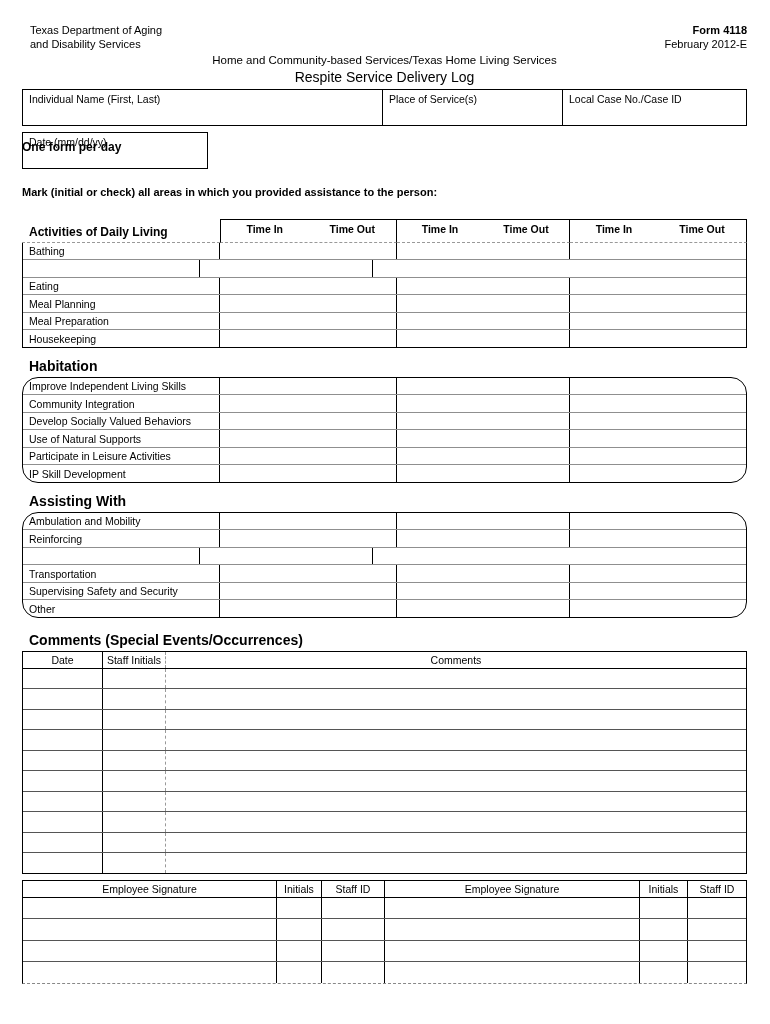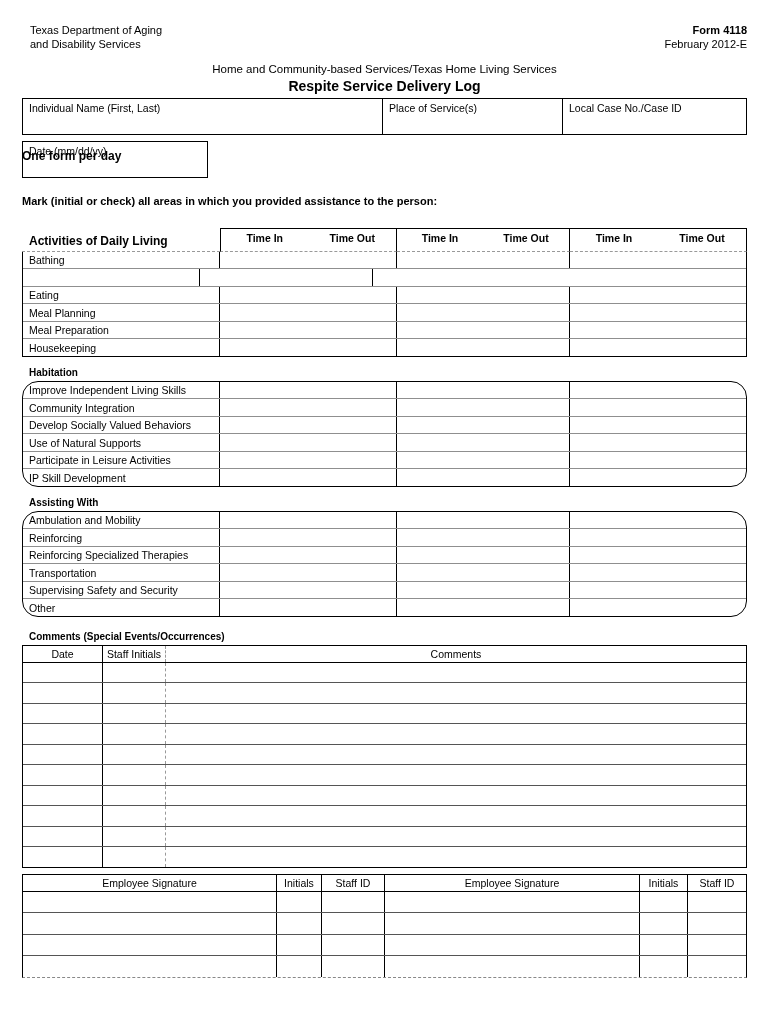--- a/index.html
+++ b/index.html
@@ -6,22 +6,22 @@
   .page {
     width:770px; height:1024px; background:#ffffff; margin:0 auto;
     font-family:"Liberation Sans", sans-serif; color:#000;
     box-sizing:border-box; padding:23px 23px 0 22px; position:relative;
   }
   
   .hdr { display:flex; justify-content:space-between; }
   .org { font-size:11px; line-height:1.3; padding-left:8px; }
   .formid { font-size:11px; line-height:1.3; text-align:right; }
   .formid .num { font-weight:bold; }
-  .subtitle { text-align:center; font-size:11.5px; margin-top:11px; }
-  .title { text-align:center; font-size:14px; font-weight:bold; margin-top:3px; }
+  .subtitle { text-align:center; font-size:11.5px; margin-top:2px; }
+  .title { text-align:center; font-size:14px; font-weight:normal; margin-top:3px; }
 
   
   .info-table { display:flex; border:1px solid #000; height:37px; margin-top:4px; box-sizing:border-box; }
   .info-cell { box-sizing:border-box; padding:3px 6px; font-size:10.5px; }
   .info-cell.c1 { width:360px; border-right:1px solid #000; }
   .info-cell.c2 { width:180px; border-right:1px solid #000; }
   .info-cell.c3 { flex:1; }
 
   .date-row { position:relative; margin-top:6px; height:37px; }
   .date-box { width:186px; height:37px; box-sizing:border-box; border:1.5px solid #000; padding:3px 6px; font-size:10.5px; }
@@ -41,21 +41,21 @@
 
   .acttbl { border:1px solid #000; box-sizing:border-box; }
   .acttbl.noTop { border-top:none; }
   .trow { display:flex; height:16.5px; border-bottom:1px solid #8f8f8f; }
   .trow:last-child { border-bottom:none; }
   .trow .lbl { width:197px; box-sizing:border-box; border-right:1px solid #000;
                font-size:10.5px; padding:2.5px 0 0 6px; white-space:nowrap; overflow:hidden; }
   .trow .cell { box-sizing:border-box; border-right:1px solid #000; }
   .trow .cell.g1 { width:177px; } .trow .cell.g2 { width:173px; } .trow .cell.g3 { flex:1; border-right:none; }
 
-  .sect-title { font-size:10px; font-weight:bold; padding-left:7px; }
+  .sect-title { font-size:14px; font-weight:bold; padding-left:7px; }
   .mt-hab { margin-top:10px; } .tbl-gap { margin-top:3px;border-radius:16px; }
 
   
   .comments-title { margin-top:14px; }
   .ctbl { border:1px solid #000; box-sizing:border-box; margin-top:3px; }
   .c-head { display:flex; height:16px; border-bottom:1px solid #000; font-size:10.5px; }
   .c-head > div { box-sizing:border-box; text-align:center; padding-top:2px; }
   .c-row { display:flex; height:19.5px; border-bottom:1px solid #555; }
   .c-row:last-child { border-bottom:none; }
   .c-date { width:80px; border-right:1px solid #000; box-sizing:border-box; }
@@ -217,21 +217,20 @@
         <div class="cell g2"></div>
         <div class="cell g3"></div>
       </div>
     <div class="trow">
         <div class="lbl">Reinforcing</div>
         <div class="cell g1"></div>
         <div class="cell g2"></div>
         <div class="cell g3"></div>
       </div>
     <div class="trow">
-        <div class="lbl">Reinforcing Specialized Therapies</div>
         <div class="cell g1"></div>
         <div class="cell g2"></div>
         <div class="cell g3"></div>
       </div>
     <div class="trow">
         <div class="lbl">Transportation</div>
         <div class="cell g1"></div>
         <div class="cell g2"></div>
         <div class="cell g3"></div>
       </div>

